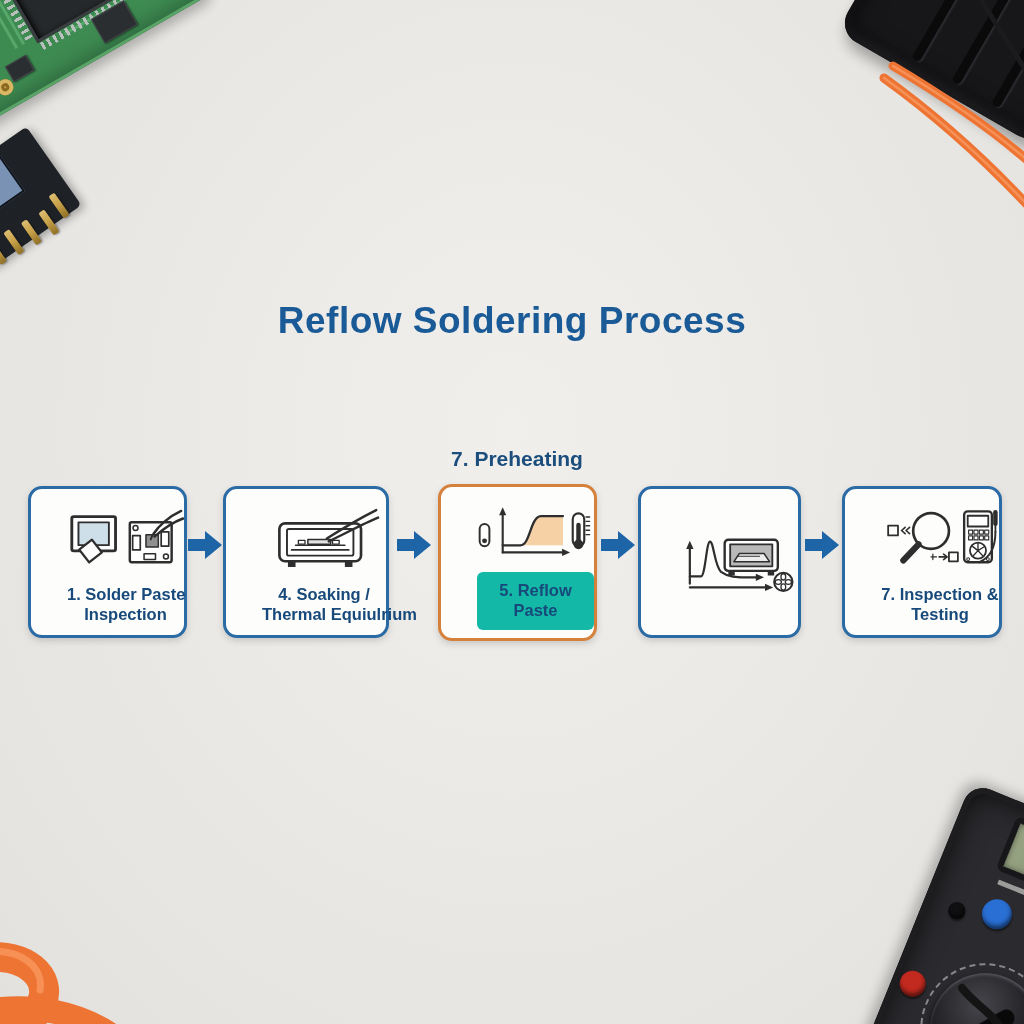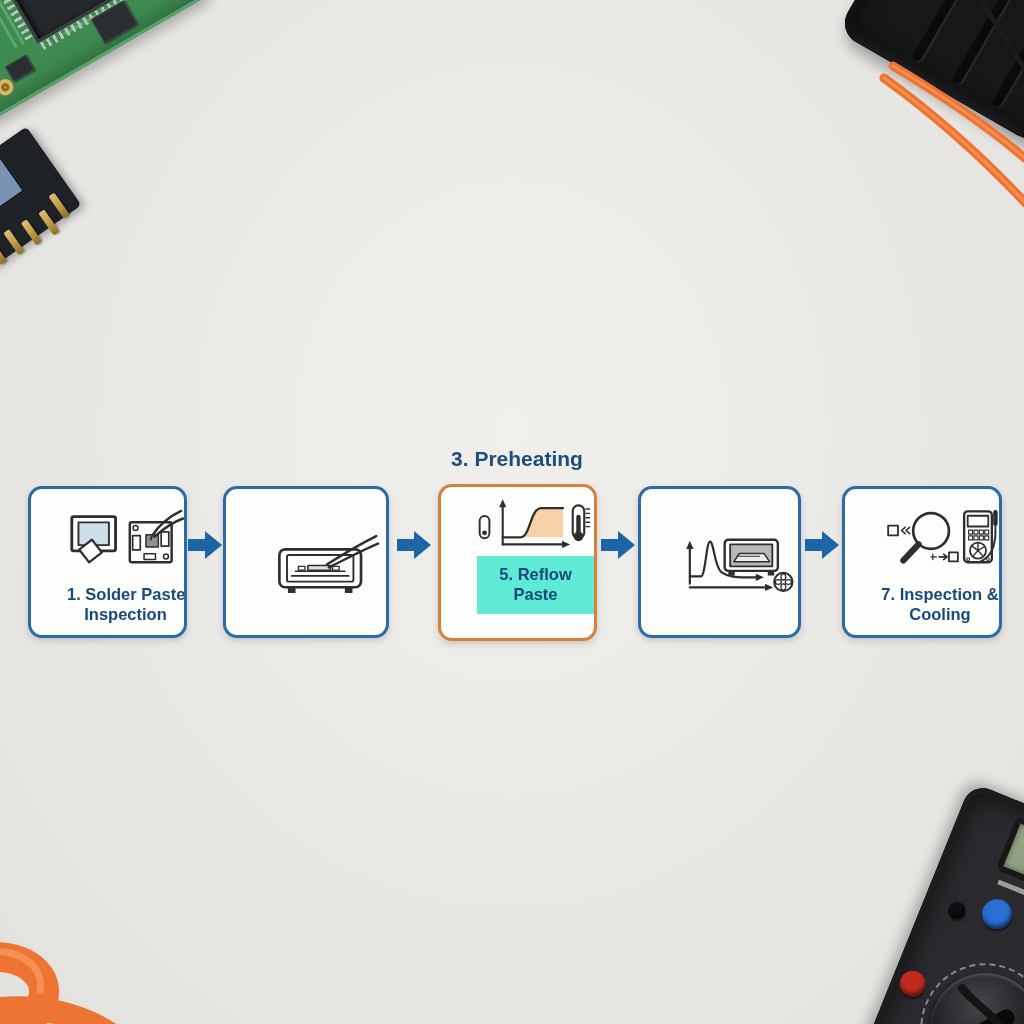--- a/index.html
+++ b/index.html
@@ -30,21 +30,21 @@
     display:flex;flex-direction:column;align-items:center;padding-left:36px;
   }
   .step .icon-area{flex:1;display:flex;align-items:center;justify-content:center;width:100%;padding-top:5px;}
   .step .labels{
     width:100%;text-align:center;font-weight:bold;font-size:16.5px;line-height:1.22;
     color:#17497a;padding-bottom:11px;
   }
   .step .labels div{white-space:nowrap;}
   .step.highlight{border-color:#d5813c;top:484px;height:157px;}
   .step.highlight .labels{
-    background:#5eead4;padding:8px 0 10px;margin-bottom:24px;
+    background:#14b8a6;padding:8px 0 10px;margin-bottom:8px;border-radius:6px;
   }
   #step1{left:28px;width:159px;}
   #step2{left:223px;width:166px;}
   #step3{left:438px;width:159px;}
   #step4{left:638px;width:163px;}
   #step5{left:842px;width:160px;}
   .flow-arrow{position:absolute;top:530px;width:34px;height:30px;}
   #arrow1{left:188px;} #arrow2{left:397px;} #arrow3{left:601px;} #arrow4{left:805px;}
   .flow-arrow path{fill:#1e65a8;}
   .icon-svg{stroke:#2e2e2e;fill:none;stroke-linecap:round;stroke-linejoin:round;}
@@ -156,21 +156,22 @@
     <div class="dial">
         <div class="knob"></div>
       </div>
 
   </div>
 
   <svg class="cable-layer">
     <path d="M962,988 C974,1004 992,1012 1002,1030" stroke="#141414" stroke-width="8" fill="none" stroke-linecap="round"></path>
   </svg>
 
-  <div class="preheat-label">3. Preheating</div>
+  <div class="title">Reflow Soldering Process</div>
+  <div class="preheat-label">7. Preheating</div>
 
   <div class="step" id="step1">
     <div class="icon-area">
       <svg class="icon-svg" viewBox="0 0 122 62" width="116" height="59">
         <rect x="4" y="8" width="46" height="36" rx="2" fill="#fff" stroke-width="3"></rect>
         <rect x="11" y="14" width="32" height="24" fill="#cfdfe9" stroke-width="2"></rect>
         <rect x="15" y="36" width="17" height="17" fill="#fff" stroke-width="2.4" transform="rotate(-38 23 44)"></rect>
         <rect x="65" y="14" width="44" height="42" rx="2" fill="#fff" stroke-width="2.6"></rect>
         <circle cx="71" cy="20" r="2.6" stroke-width="1.6"></circle>
         <circle cx="103" cy="50" r="2.6" stroke-width="1.6"></circle>
@@ -200,20 +201,24 @@
         <path d="M25 44 h60" stroke-width="2"></path>
         <path d="M29 39 h52" stroke-width="1.6"></path>
         <rect x="42" y="33" width="24" height="5" fill="#e2e2e2" stroke-width="1.6"></rect>
         <rect x="32" y="34" width="7" height="4" stroke-width="1.4"></rect>
         <rect x="68" y="34" width="7" height="4" stroke-width="1.4"></rect>
         <rect x="21" y="56" width="8" height="6" fill="#2e2e2e" stroke="none"></rect>
         <rect x="81" y="56" width="8" height="6" fill="#2e2e2e" stroke="none"></rect>
         <path d="M114 2 C98 10 76 23 62 32" stroke-width="2.6"></path>
         <path d="M116 10 C101 16 81 27 64 35" stroke-width="2.6"></path>
       </svg>
+    </div>
+    <div class="labels">
+      <div>4. Soaking /</div>
+      <div>Thermal Equiulrium</div>
     </div>
   </div>
   <svg class="flow-arrow" id="arrow2" viewBox="0 0 34 30">
       <path d="M0 9 H17 V1 L34 15 L17 29 V21 H0 Z"></path>
     </svg>
 
   <div class="step highlight" id="step3">
     <div class="icon-area">
       <svg class="icon-svg" viewBox="0 0 132 62" width="128" height="60">
         <rect x="3" y="22" width="11" height="25" rx="5.5" stroke-width="2.2"></rect>
@@ -291,17 +296,17 @@
         <path d="M108.5 48 L108.5 40 M108.5 48 L115 44 M108.5 48 L114 54 M108.5 48 L103 54 M108.5 48 L102 43" stroke-width="1.5"></path>
         <circle cx="97.5" cy="57.5" r="1.6" stroke-width="1.2"></circle>
         <circle cx="119.5" cy="57.5" r="1.6" stroke-width="1.2"></circle>
         <path d="M128 5 v13" stroke-width="5"></path>
         <path d="M128 18 v9" stroke-width="2"></path>
         <path d="M128 27 C128 46 122 56 110 61" stroke-width="2.2"></path>
       </svg>
     </div>
     <div class="labels">
       <div>7. Inspection &amp;</div>
-      <div>Cooling</div>
+      <div>Testing</div>
     </div>
   </div>
 
 </div>
 
 </body></html>

